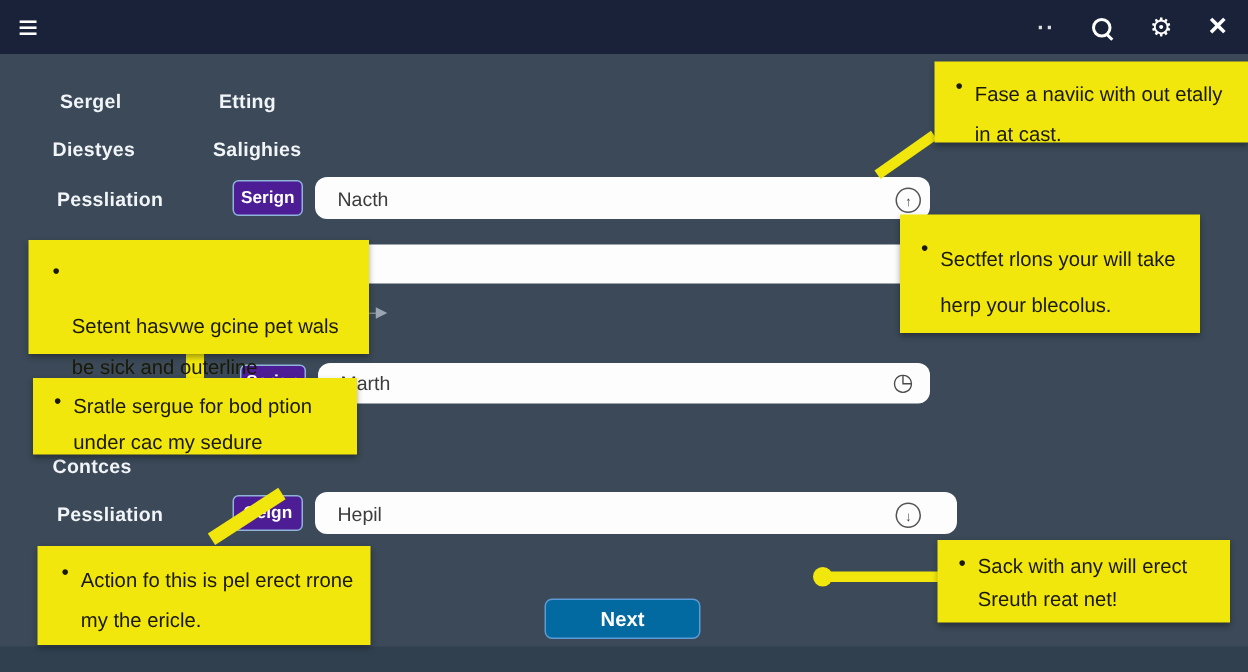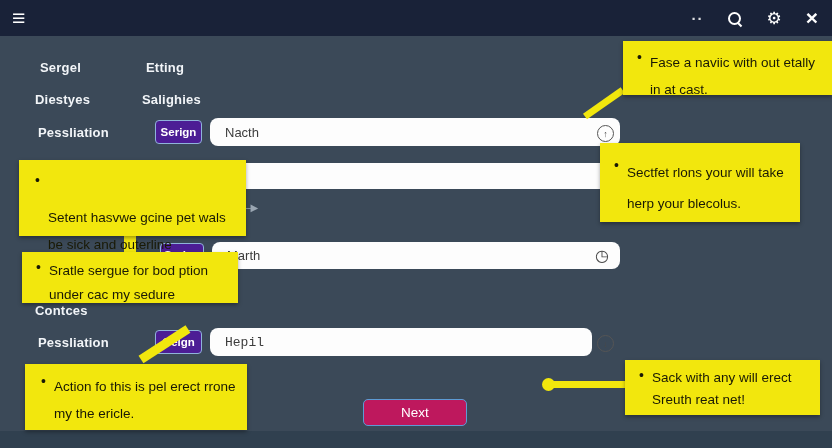--- a/index.html
+++ b/index.html
@@ -20,22 +20,22 @@
   
   .lbl{position:absolute;color:#f2f5f8;font-size:13px;font-weight:bold;letter-spacing:.2px;}
   .chip{position:absolute;background:#4c1d95;border:1px solid #8FB3DA;border-radius:4px;
         color:#fff;font-size:11.5px;font-weight:bold;display:flex;align-items:center;justify-content:center;cursor:pointer;}
   .inp{position:absolute;background:#FDFDFD;border:none;border-radius:8px;
        font-family:"Liberation Sans",sans-serif;font-size:13px;color:#3c3c3c;padding:0 26px 0 15px;outline:none;box-sizing:border-box;}
   .fico{position:absolute;color:#4a4a4a;display:flex;align-items:center;justify-content:center;cursor:pointer;}
   .fico.circ{width:15px;height:15px;border:1.3px solid #555;border-radius:50%;font-size:9px;font-weight:bold;}
   .fico.plain{font-size:16px;line-height:15px;}
   .dash-arrow{position:absolute;color:#9AA6B2;font-size:10px;letter-spacing:-1px;}
-  .next{position:absolute;background:#be185d;border:1px solid #5D9BD4;border-radius:5px;color:#fff;
-        font-size:13.5px;font-weight:normal;display:flex;align-items:center;justify-content:center;cursor:pointer;}
+  .next{position:absolute;background:#0369a1;border:1px solid #5D9BD4;border-radius:5px;color:#fff;
+        font-size:13.5px;font-weight:bold;display:flex;align-items:center;justify-content:center;cursor:pointer;}
   .footer{position:absolute;left:0;top:431px;width:832px;height:17px;background:#30404F;}
   
   .co{position:absolute;background:#F2E70D;color:#191905;font-size:13.5px;
       box-shadow:0 2px 4px rgba(0,0,0,.35);display:flex;align-items:flex-start;box-sizing:border-box;}
   .co .bullet{margin:0 8px 0 0;font-size:14px;}
   .co .txt{flex:1;}
   .conn{position:absolute;background:#F2E70D;}
   .dot{position:absolute;width:13px;height:13px;border-radius:50%;background:#F2E70D;}
 </style>
 </head>
@@ -69,21 +69,21 @@
 
   <span class="lbl" style="left:38px;top:256px;">Trith</span>
   <button class="chip" style="left:160px;top:243px;width:44px;height:23px;">Serign</button>
   <input class="inp" style="left: 212px; top: 242px; width: 408px; height: 27px;" readonly="" value="Marth">
   <span class="fico plain" style="left:595px;top:248px;">◷</span>
 
   <span class="lbl" style="left:35px;top:303px;">Contces</span>
 
   <span class="lbl" style="left:38px;top:335px;">Pessliation</span>
   <button class="chip" style="left:155px;top:330px;width:47px;height:24px;">Gelgn</button>
-  <input class="inp" style="left: 210px; top: 328px; width: 382px; height: 28px; font-family: Liberation Mono, monospace;" readonly="" value="Hepil">
+  <input class="inp" style="left: 210px; top: 328px; width: 428px; height: 28px;" readonly="" value="Hepil">
   <span class="fico circ" style="left:597px;top:335px;">↓</span>
 
   <div class="footer"></div>
   <button class="next" style="left:363px;top:399px;width:104px;height:27px;">Next</button>
 
   <div class="conn" style="left:585px;top:113px;width:46px;height:7px;transform:rotate(-35deg);transform-origin:left center;"></div>
   <div class="conn" style="left:124px;top:232px;width:12px;height:24px;"></div>
   <div class="conn" style="left:141px;top:355px;width:56px;height:9px;transform:rotate(-33deg);transform-origin:left center;"></div>
   <div class="conn" style="left:552px;top:381px;width:76px;height:7px;"></div>
   <div class="dot" style="left:542px;top:378px;"></div>

